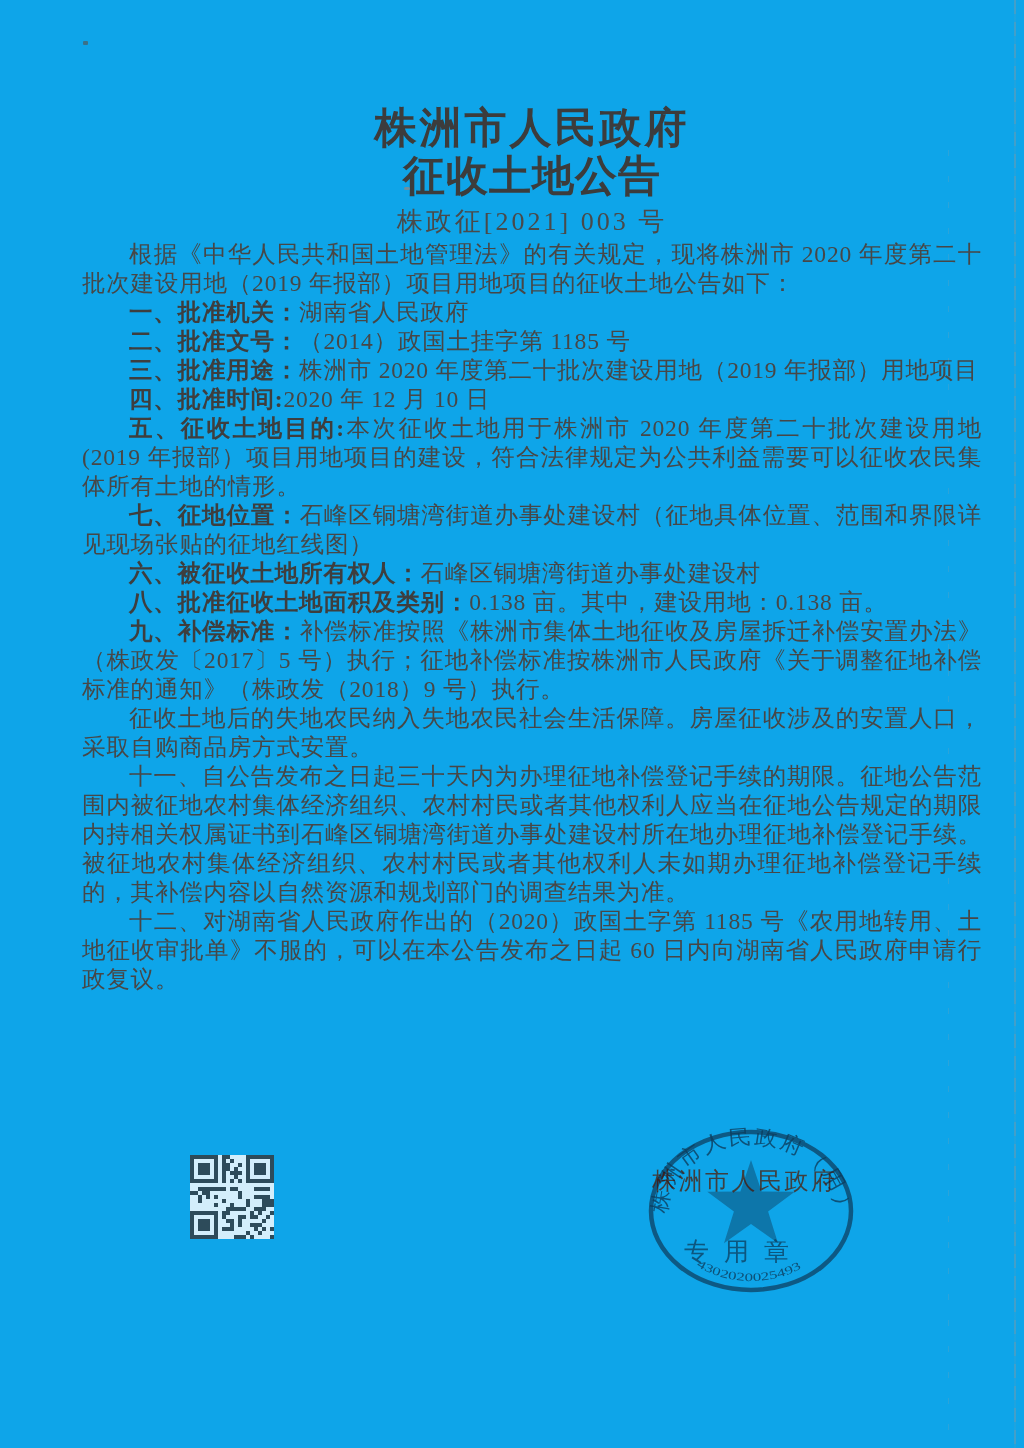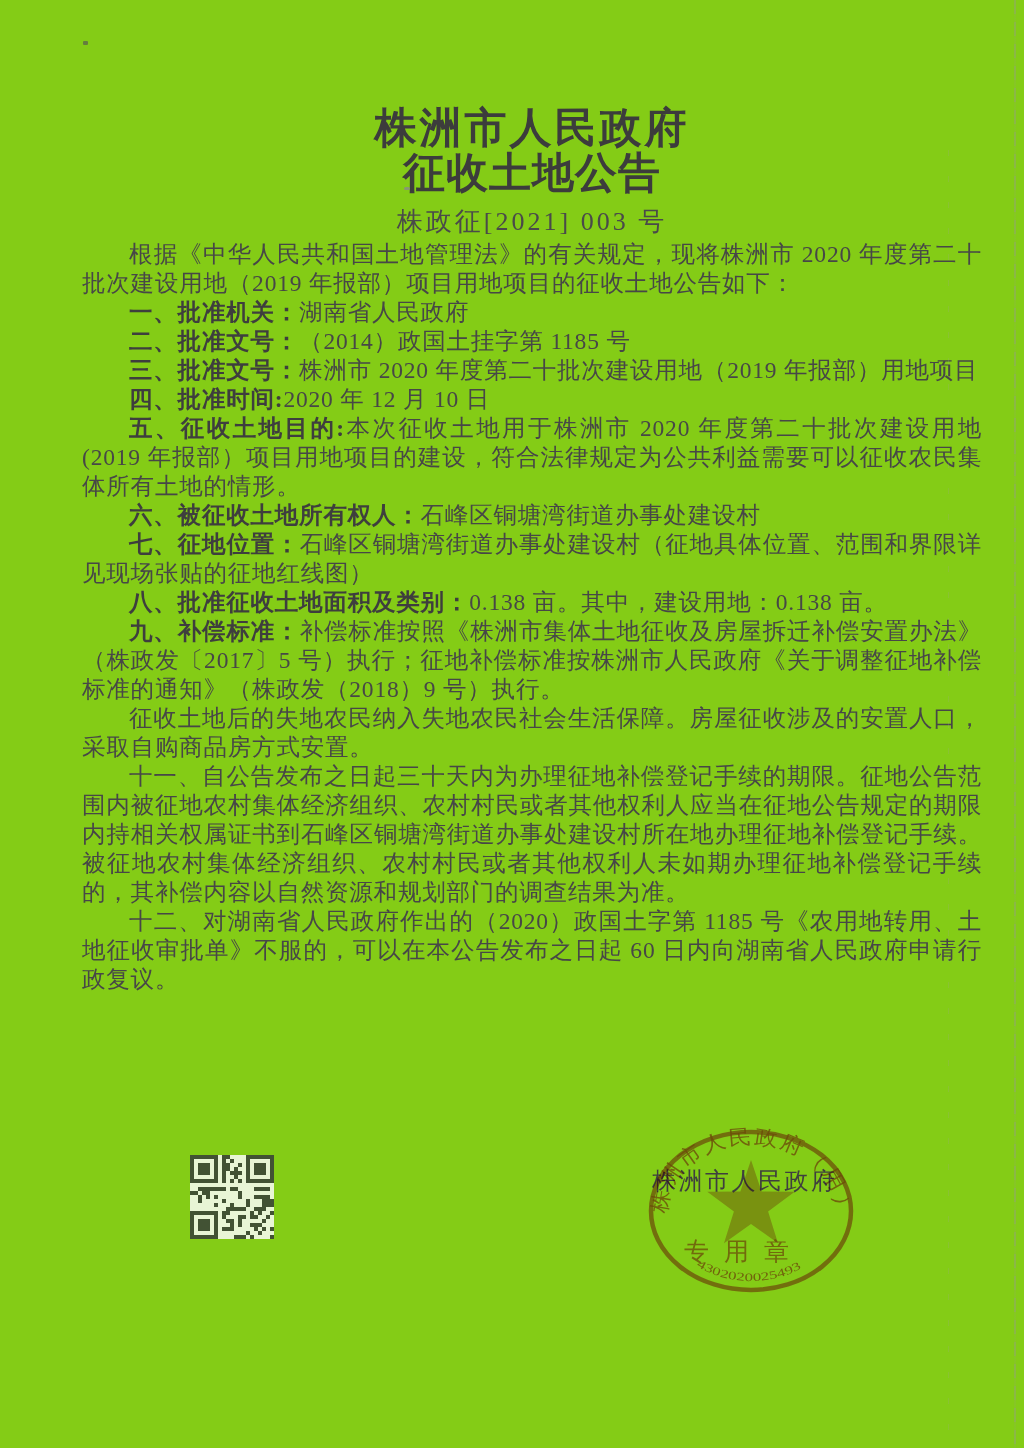--- a/index.html
+++ b/index.html
@@ -1,32 +1,32 @@
 <!DOCTYPE html>
 <html lang="zh"><head>
 <meta charset="utf-8">
 <style>
   html,body{margin:0;padding:0;background:#e8e8e8;}
   .page{
     position:relative;
     width:1024px;height:1448px;
-    background:#84cc16;
+    background:#0ea5e9;
     overflow:hidden;
     font-family:"Liberation Serif","DejaVu Serif",serif;
     color:#454545;
   }
   
   .doc-header{position:absolute;left:82px;top:0;width:900px;text-align:center;padding-top:104px;}
   .doc-title{
     font-size:42px;line-height:48px;letter-spacing:3px;
     color:#3c3c3c;font-weight:600;white-space:nowrap;
   }
   .doc-subtitle{
     font-size:42px;line-height:48px;letter-spacing:1px;
-    color:#3c3c3c;font-weight:600;white-space:nowrap;font-family:Liberation Mono, monospace;
+    color:#3c3c3c;font-weight:600;white-space:nowrap;
   }
   .doc-number{
     margin-top:7px;font-size:26px;line-height:30px;letter-spacing:3px;color:#4a4a4a;
   }
   
   .doc-body{
     position:absolute;left:82px;top:240px;width:900px;
     font-size:23.5px;line-height:29px;letter-spacing:0.8px;
     text-align:justify;text-align-last:left;
     color:#474747;
@@ -59,25 +59,25 @@
   <div class="doc-header">
     <div class="doc-title">株洲市人民政府</div>
     <div class="doc-subtitle">征收土地公告</div>
     <div class="doc-number">株政征[2021] 003 号</div>
   </div>
 
   <div class="doc-body">
       <p><span>根据《中华人民共和国土地管理法》的有关规定，现将株洲市 2020 年度第二十批次建设用地（2019 年报部）项目用地项目的征收土地公告如下：</span></p>
       <p><span class="lbl">一、批准机关：</span><span>湖南省人民政府</span></p>
       <p><span class="lbl">二、批准文号：</span><span>（2014）政国土挂字第 1185 号</span></p>
-      <p><span class="lbl">三、批准文号：</span><span>株洲市 2020 年度第二十批次建设用地（2019 年报部）用地项目</span></p>
+      <p><span class="lbl">三、批准用途：</span><span>株洲市 2020 年度第二十批次建设用地（2019 年报部）用地项目</span></p>
       <p><span class="lbl">四、批准时间:</span><span>2020 年 12 月 10 日</span></p>
       <p><span class="lbl">五、征收土地目的:</span><span>本次征收土地用于株洲市 2020 年度第二十批次建设用地(2019 年报部）项目用地项目的建设，符合法律规定为公共利益需要可以征收农民集体所有土地的情形。</span></p>
+      <p><span class="lbl">七、征地位置：</span><span>石峰区铜塘湾街道办事处建设村（征地具体位置、范围和界限详见现场张贴的征地红线图）</span></p>
       <p><span class="lbl">六、被征收土地所有权人：</span><span>石峰区铜塘湾街道办事处建设村</span></p>
-      <p><span class="lbl">七、征地位置：</span><span>石峰区铜塘湾街道办事处建设村（征地具体位置、范围和界限详见现场张贴的征地红线图）</span></p>
       <p><span class="lbl">八、批准征收土地面积及类别：</span><span>0.138 亩。其中，建设用地：0.138 亩。</span></p>
       <p><span class="lbl">九、补偿标准：</span><span>补偿标准按照《株洲市集体土地征收及房屋拆迁补偿安置办法》（株政发〔2017〕5 号）执行；征地补偿标准按株洲市人民政府《关于调整征地补偿标准的通知》（株政发（2018）9 号）执行。</span></p>
       <p><span>征收土地后的失地农民纳入失地农民社会生活保障。房屋征收涉及的安置人口，采取自购商品房方式安置。</span></p>
       <p><span>十一、自公告发布之日起三十天内为办理征地补偿登记手续的期限。征地公告范围内被征地农村集体经济组织、农村村民或者其他权利人应当在征地公告规定的期限内持相关权属证书到石峰区铜塘湾街道办事处建设村所在地办理征地补偿登记手续。被征地农村集体经济组织、农村村民或者其他权利人未如期办理征地补偿登记手续的，其补偿内容以自然资源和规划部门的调查结果为准。</span></p>
       <p><span>十二、对湖南省人民政府作出的（2020）政国土字第 1185 号《农用地转用、土地征收审批单》不服的，可以在本公告发布之日起 60 日内向湖南省人民政府申请行政复议。</span></p>
     </div>
 
   <div class="signature">
     <div>株洲市人民政府</div>
   </div>

